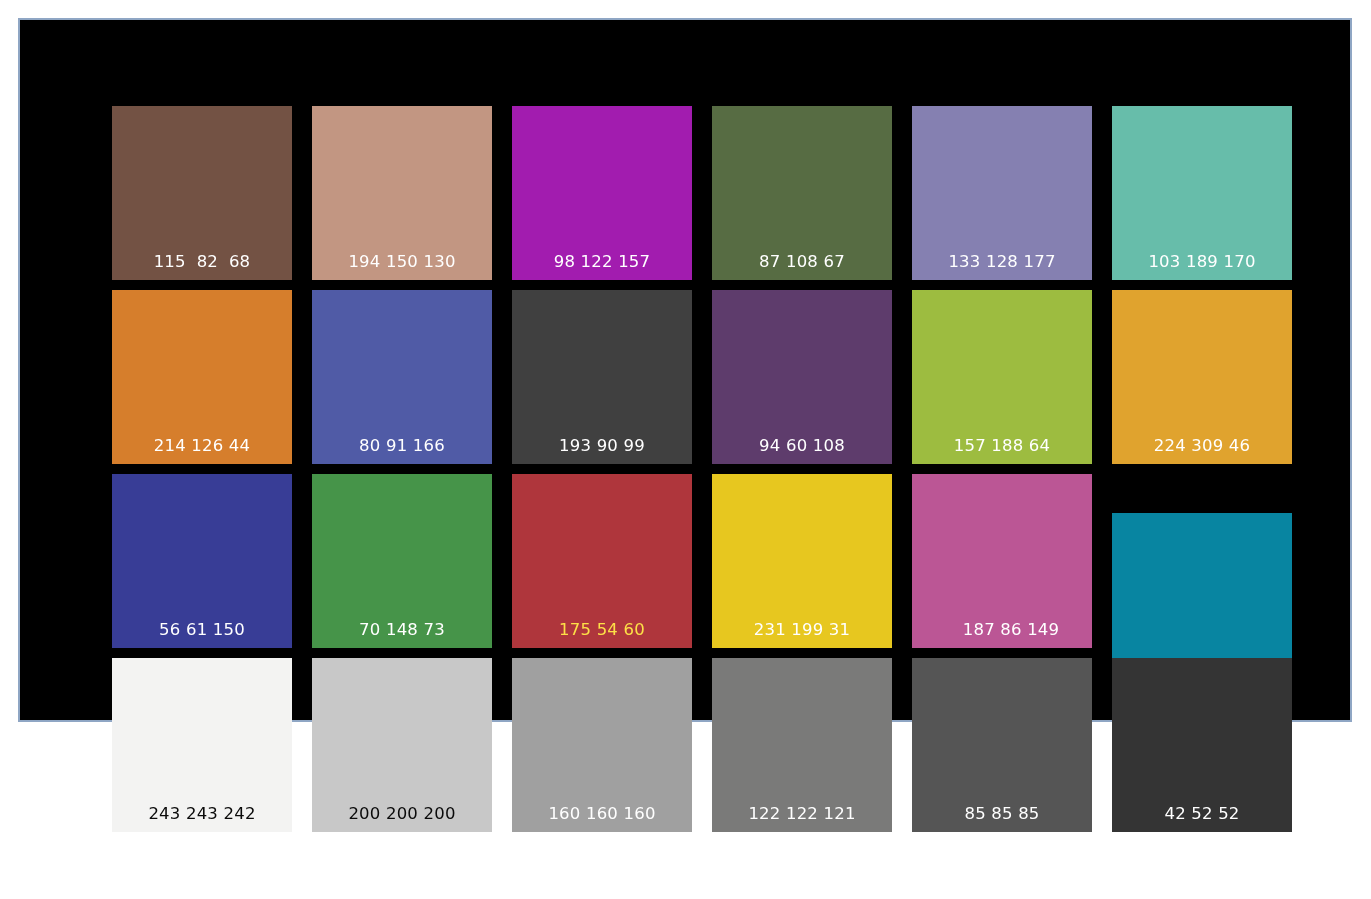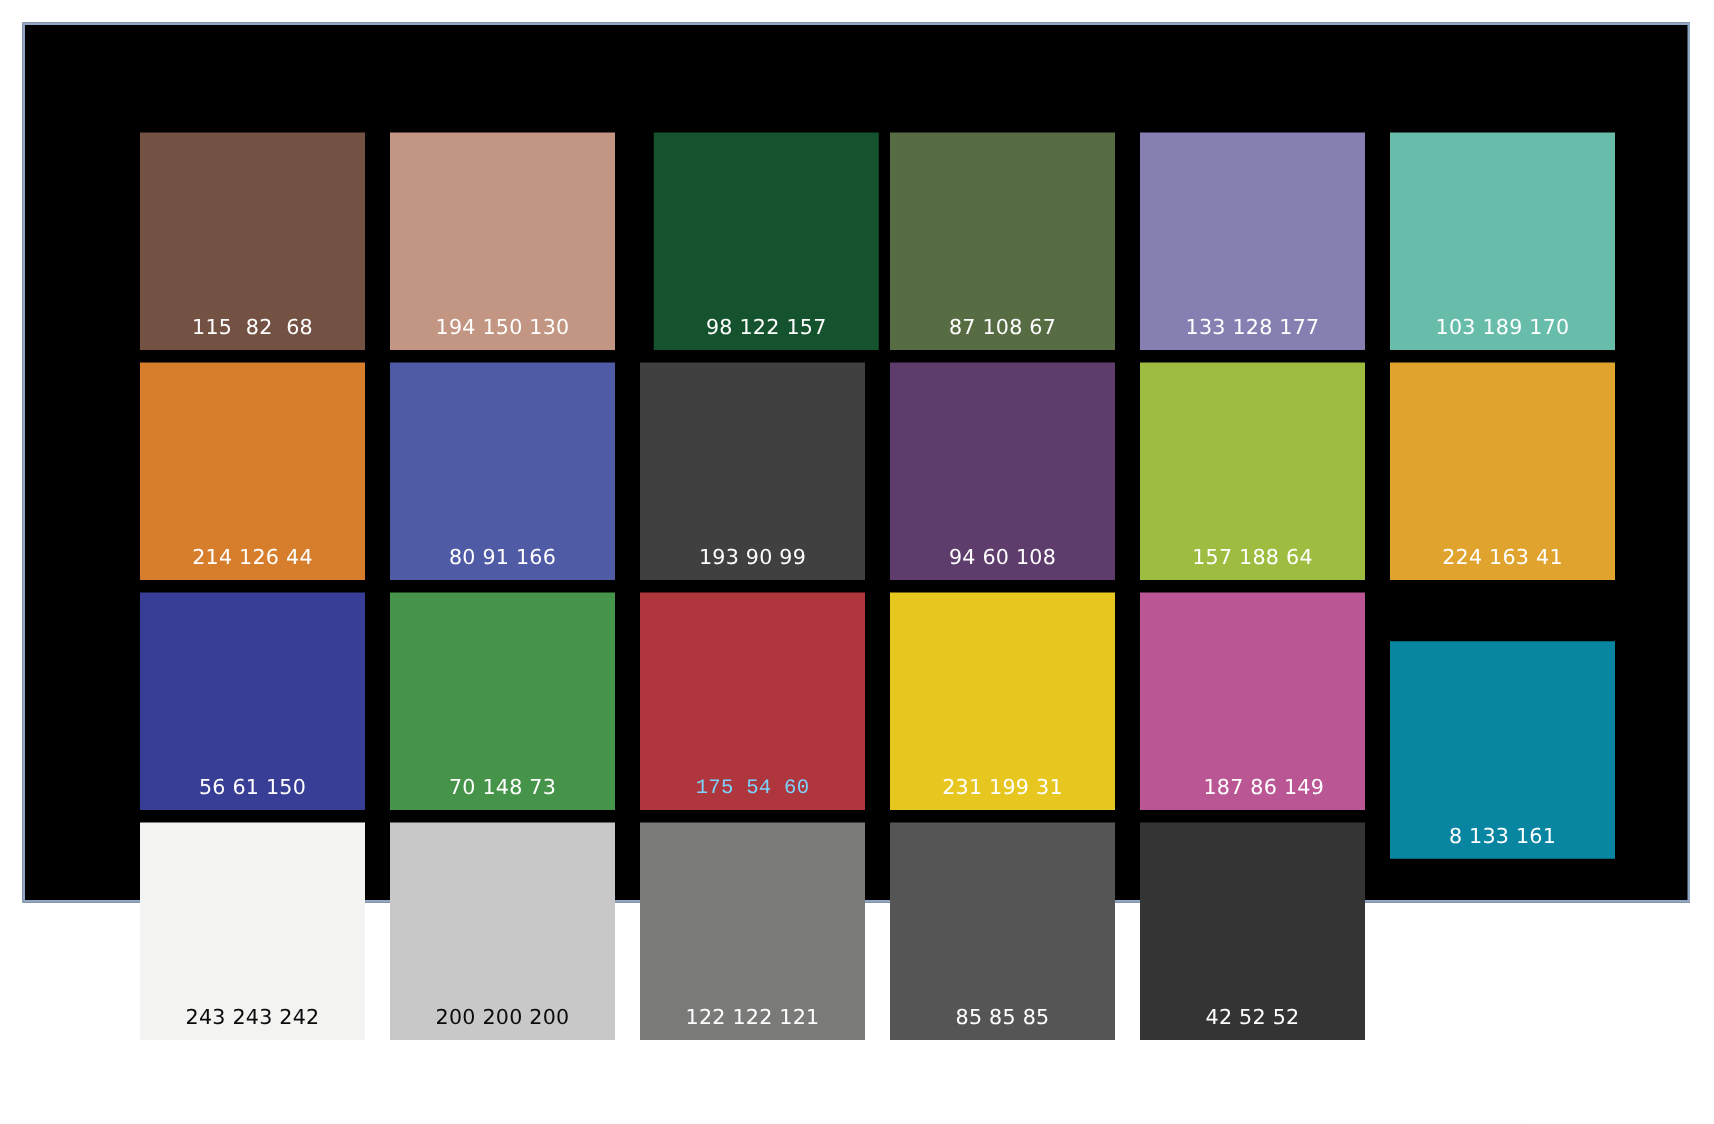--- a/index.html
+++ b/index.html
@@ -77,21 +77,21 @@
 
 <div id="chart-root" style="background-color: rgb(255, 255, 255);">
   <div id="chart-panel" style="background-color: rgb(0, 0, 0); border-color: rgb(143, 166, 196);">
     <div id="patch-grid">
         <div class="color-patch" style="background-color: rgb(115, 82, 68);">
           <div class="patch-label" style="color: rgb(255, 255, 255);">115  82  68</div>
         </div>
         <div class="color-patch" style="background-color: rgb(194, 150, 130);">
           <div class="patch-label" style="color: rgb(255, 255, 255);">194 150 130</div>
         </div>
-        <div class="color-patch" style="background-color: #14532d; margin-left: 11px;">
+        <div class="color-patch" style="background-color: #a21caf;">
           <div class="patch-label" style="color: rgb(255, 255, 255);">98 122 157</div>
         </div>
         <div class="color-patch" style="background-color: rgb(87, 108, 67);">
           <div class="patch-label" style="color: rgb(255, 255, 255);">87 108 67</div>
         </div>
         <div class="color-patch" style="background-color: rgb(133, 128, 177);">
           <div class="patch-label" style="color: rgb(255, 255, 255);">133 128 177</div>
         </div>
         <div class="color-patch" style="background-color: rgb(103, 189, 170);">
           <div class="patch-label" style="color: rgb(255, 255, 255);">103 189 170</div>
@@ -105,46 +105,49 @@
         <div class="color-patch" style="background-color: #404040;">
           <div class="patch-label" style="color: rgb(255, 255, 255);">193 90 99</div>
         </div>
         <div class="color-patch" style="background-color: rgb(94, 60, 108);">
           <div class="patch-label" style="color: rgb(255, 255, 255);">94 60 108</div>
         </div>
         <div class="color-patch" style="background-color: rgb(157, 188, 64);">
           <div class="patch-label" style="color: rgb(255, 255, 255);">157 188 64</div>
         </div>
         <div class="color-patch" style="background-color: rgb(224, 163, 46);">
-          <div class="patch-label" style="color: rgb(255, 255, 255);">224 163 41</div>
+          <div class="patch-label" style="color: rgb(255, 255, 255);">224 309 46</div>
         </div>
         <div class="color-patch" style="background-color: rgb(56, 61, 150);">
           <div class="patch-label" style="color: rgb(255, 255, 255);">56 61 150</div>
         </div>
         <div class="color-patch" style="background-color: rgb(70, 148, 73);">
           <div class="patch-label" style="color: #ffffff;">70 148 73</div>
         </div>
         <div class="color-patch" style="background-color: rgb(175, 54, 60);">
-          <div class="patch-label" style="color: #7dd3fc; font-family: Liberation Mono, monospace;">175 54 60</div>
+          <div class="patch-label" style="color: #fde047;">175 54 60</div>
         </div>
         <div class="color-patch" style="background-color: rgb(231, 199, 31);">
           <div class="patch-label" style="color: rgb(255, 255, 255);">231 199 31</div>
         </div>
         <div class="color-patch" style="background-color: rgb(187, 86, 149);">
           <div class="patch-label" style="color: rgb(255, 255, 255); padding-left: 18px;">187 86 149</div>
         </div>
         <div class="color-patch" style="background-color: rgb(8, 133, 161); margin-top: 39px;">
           <div class="patch-label" style="color: rgb(255, 255, 255);">8 133 161</div>
         </div>
         <div class="color-patch" style="background-color: rgb(243, 243, 242);">
           <div class="patch-label dark-text" style="color: rgb(10, 10, 10);">243 243 242</div>
         </div>
         <div class="color-patch" style="background-color: rgb(200, 200, 200);">
           <div class="patch-label dark-text" style="color: rgb(10, 10, 10);">200 200 200</div>
         </div>
+        <div class="color-patch" style="background-color: rgb(160, 160, 160);">
+          <div class="patch-label" style="color: rgb(255, 255, 255);">160 160 160</div>
+        </div>
         <div class="color-patch" style="background-color: rgb(122, 122, 121);">
           <div class="patch-label" style="color: rgb(255, 255, 255);">122 122 121</div>
         </div>
         <div class="color-patch" style="background-color: rgb(85, 85, 85);">
           <div class="patch-label" style="color: rgb(255, 255, 255);">85 85 85</div>
         </div>
         <div class="color-patch" style="background-color: rgb(52, 52, 52);">
           <div class="patch-label" style="color: rgb(255, 255, 255);">42 52 52</div>
         </div>
       </div>

